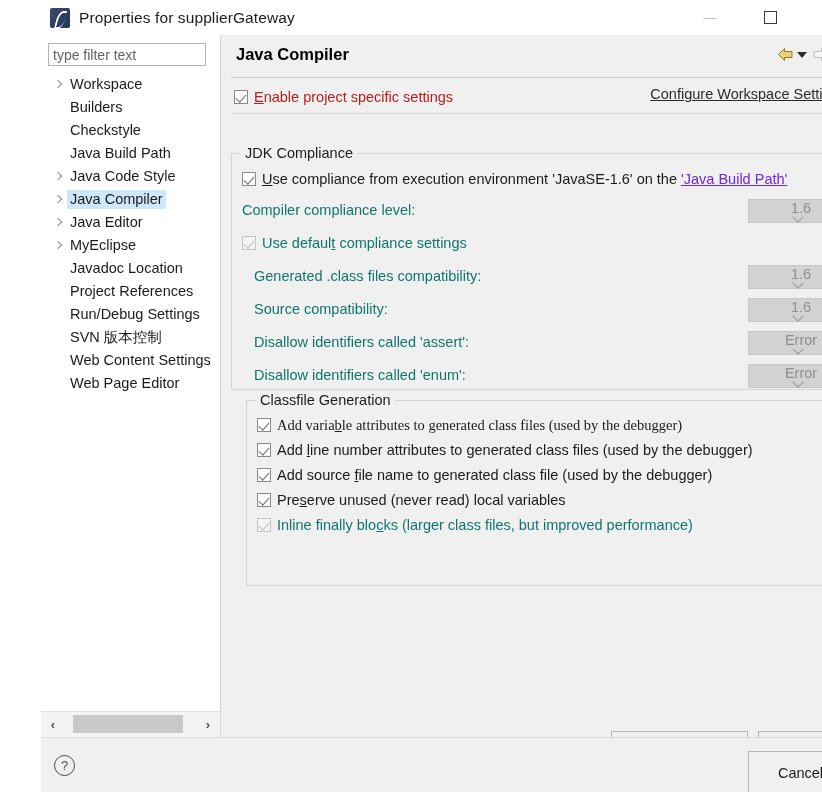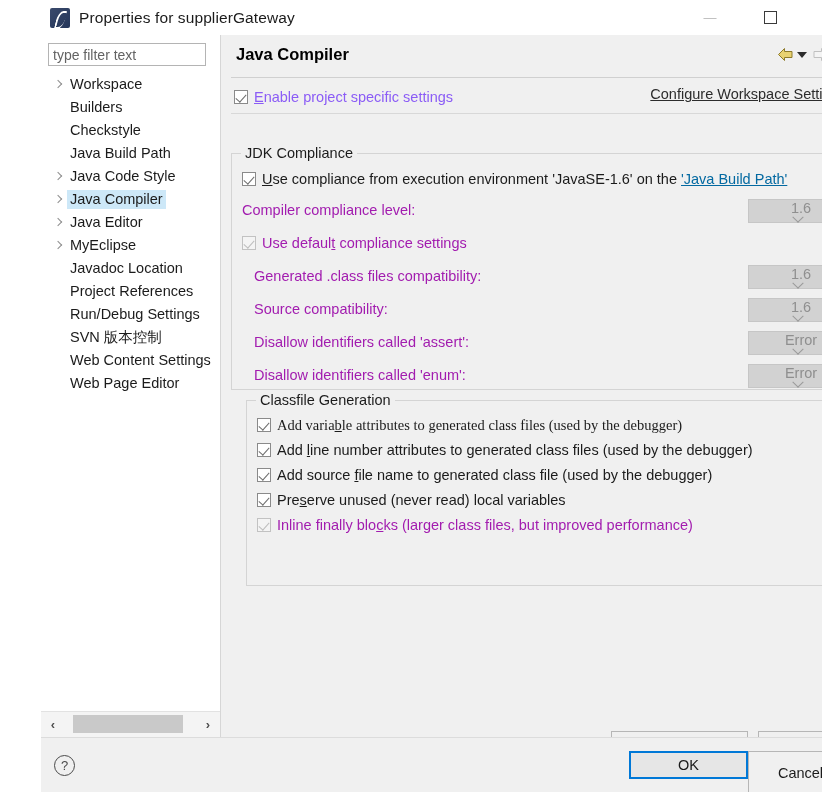--- a/index.html
+++ b/index.html
@@ -174,21 +174,21 @@
   .cb.checked::before {
     content: "";
     position: absolute; left: 3px; top: 1px;
     width: 5px; height: 9px;
     border-right: 1.6px solid #6d6d6d;
     border-bottom: 1.6px solid #6d6d6d;
     transform: rotate(42deg);
   }
   .cb.dis { border-color: #c2c2c2; background: #f4f4f4; }
   .cb.dis.checked::before { border-color: #bdbdbd; }
-  .cbtext { font-size: 14.5px; color: #8b5cf6; white-space: nowrap; }
+  .cbtext { font-size: 14.5px; color: #b91c1c; white-space: nowrap; }
   u { text-decoration: underline; }
 
   
   .group {
     position: absolute;
     border: 1px solid #d4d4d4;
     background: transparent;
   }
   .group-title {
     position: absolute; top: -9px; left: 9px;
@@ -196,22 +196,22 @@
     font-size: 14.5px; color: #1b1b1b;
   }
   #grp-jdk { left: 9px; top: 118px; width: 628px; height: 237px; }
   #grp-classfile { left: 24px; top: 365px; width: 628px; height: 186px; }
 
   .row {
     position: absolute; left: 10px;
     height: 22px; display: flex; align-items: center;
   }
   .lbl { font-size: 14.5px; color: #1b1b1b; }
-  .lbl.dis { color: #a21caf; }
-  .link-jbp { color: #0369a1; text-decoration: underline; }
+  .lbl.dis { color: #0f766e; }
+  .link-jbp { color: #6d28d9; text-decoration: underline; }
 
   .combo {
     position: absolute; right: 11px;
     width: 99px; height: 24px;
     background: #d2d2d2; border: 1px solid #c6c6c6;
     display: flex; align-items: center; flex-direction: column;
   }
   .combo .cval {
     font-size: 14.5px; color: #8f8f8f;
     margin-left: 7px; flex: 1;
@@ -472,17 +472,16 @@
     </div>
     <div class="btn" id="btn-apply">
       <span><u>A</u><span>pply</span></span>
     </div>
   </div>
 
   <div id="footer">
     <div id="help-icon">
       <span>?</span>
     </div>
-    <div id="btn-ok">OK</div>
     <div id="btn-cancel">Cancel</div>
   </div>
 
 </div>
 
 </body></html>

